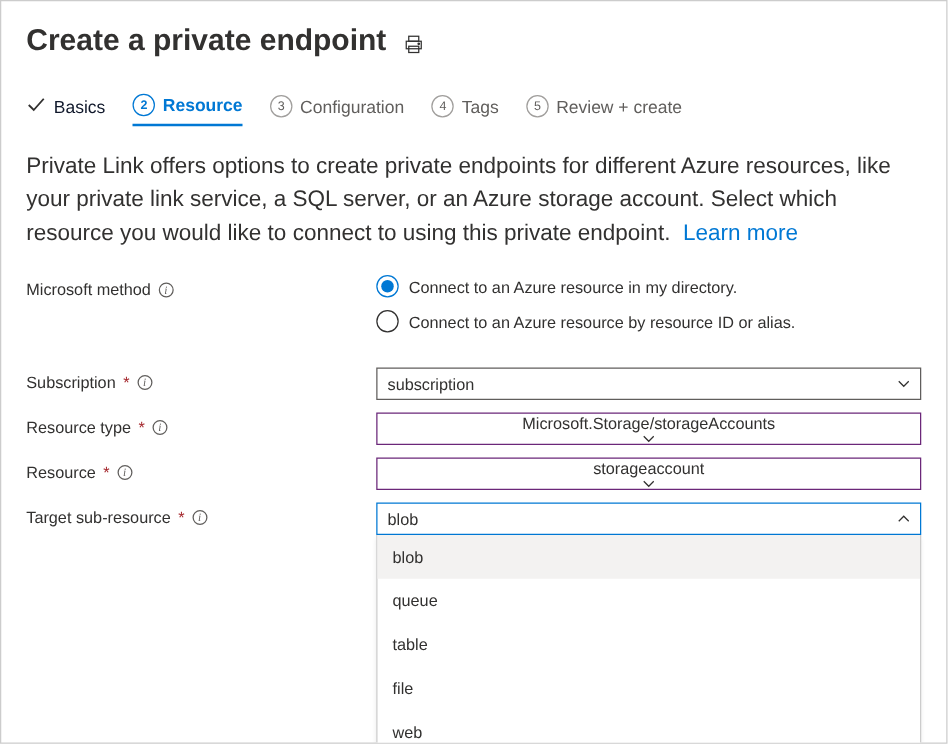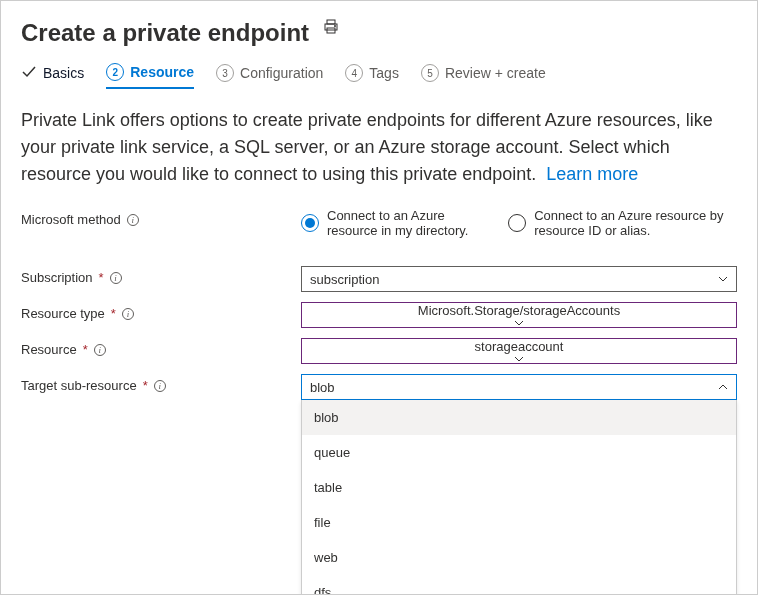--- a/index.html
+++ b/index.html
@@ -12,23 +12,23 @@
       font-size: 13px;
       color: #323130;
       background: #fff;
       width: 758px;
       height: 595px;
       border: 1px solid #ccc;
       padding: 18px 20px;
     }
     .header {
       display: flex;
-      align-items: flex-start;
+      align-items: flex-end;
       gap: 14px;
-      margin-bottom: 16px;
+      margin-bottom: 28px;
     }
     .page-title {
       font-size: 24px;
       font-weight: 600;
       color: #323130;
     }
     .print-icon {
       width: 16px;
       height: 16px;
     }
@@ -118,20 +118,21 @@
       font-size: 9px;
       color: #605e5c;
       font-style: italic;
       font-family: Georgia, serif;
     }
     .form-control {
       flex: 1;
     }
     .radio-group {
       display: flex;
+      flex-direction: column;
       gap: 10px;
     }
     .radio-option {
       display: flex;
       align-items: center;
       gap: 8px;
       cursor: pointer;
     }
     .radio-outer {
       width: 18px;

